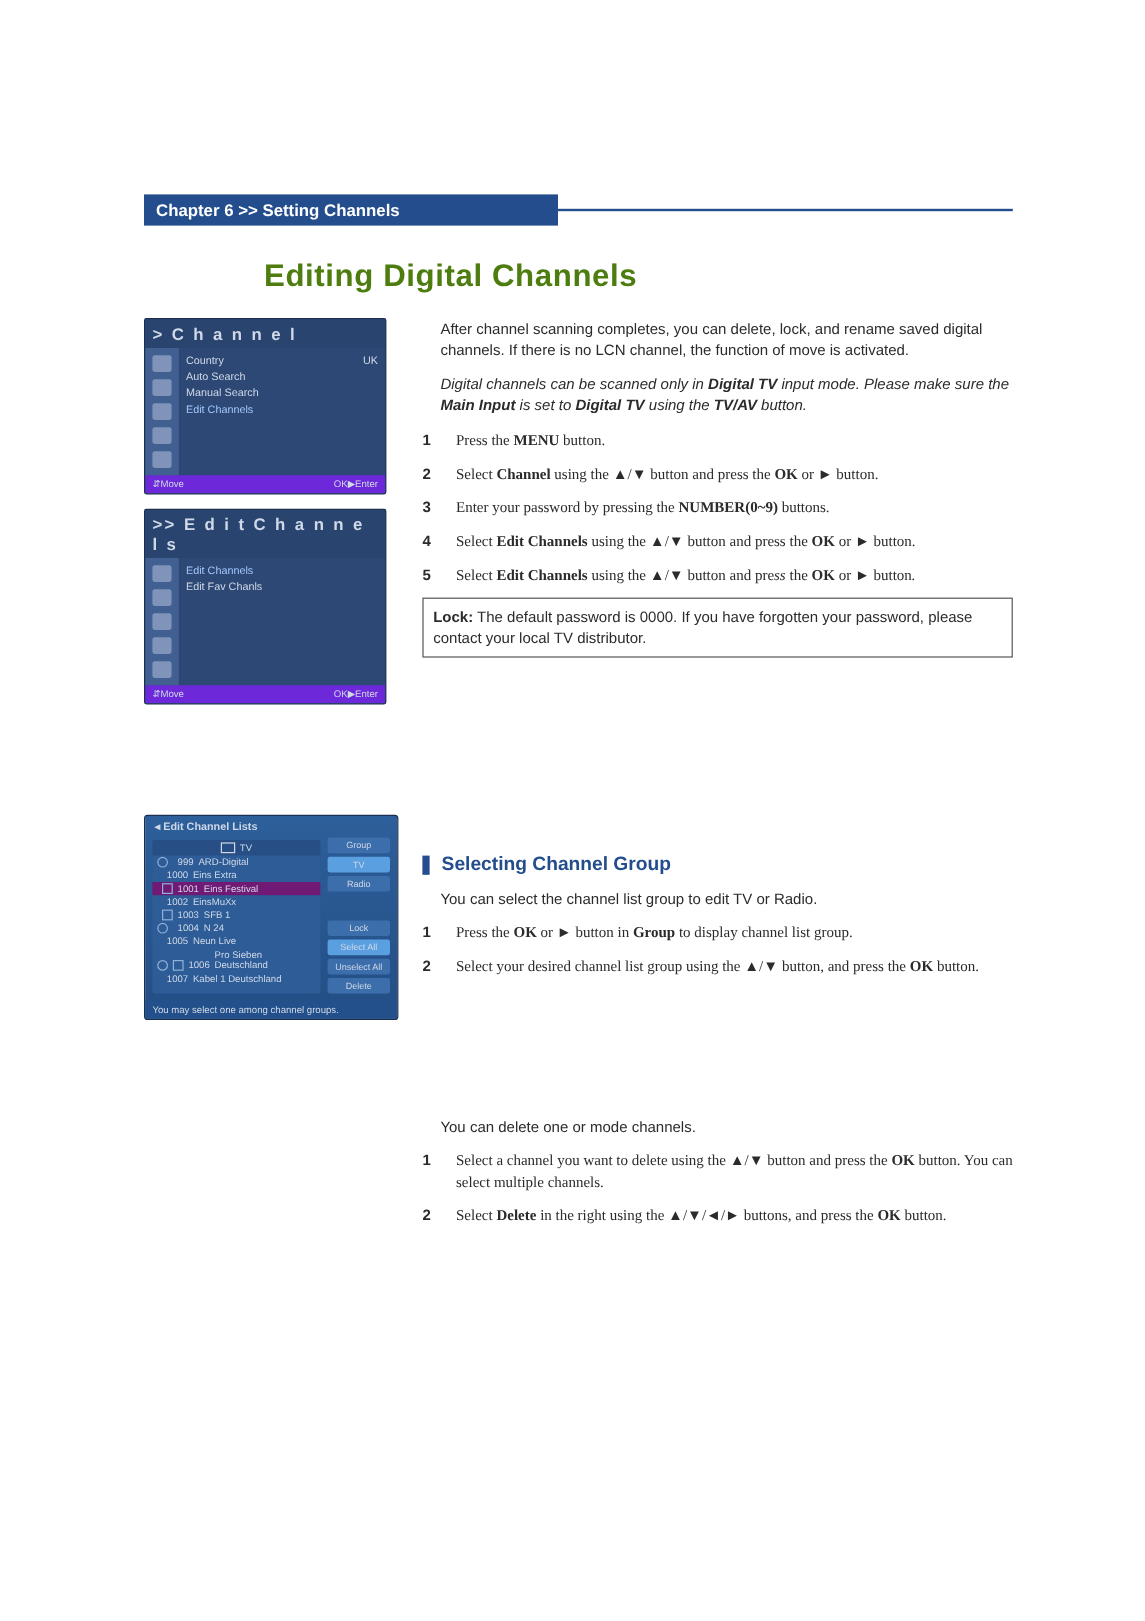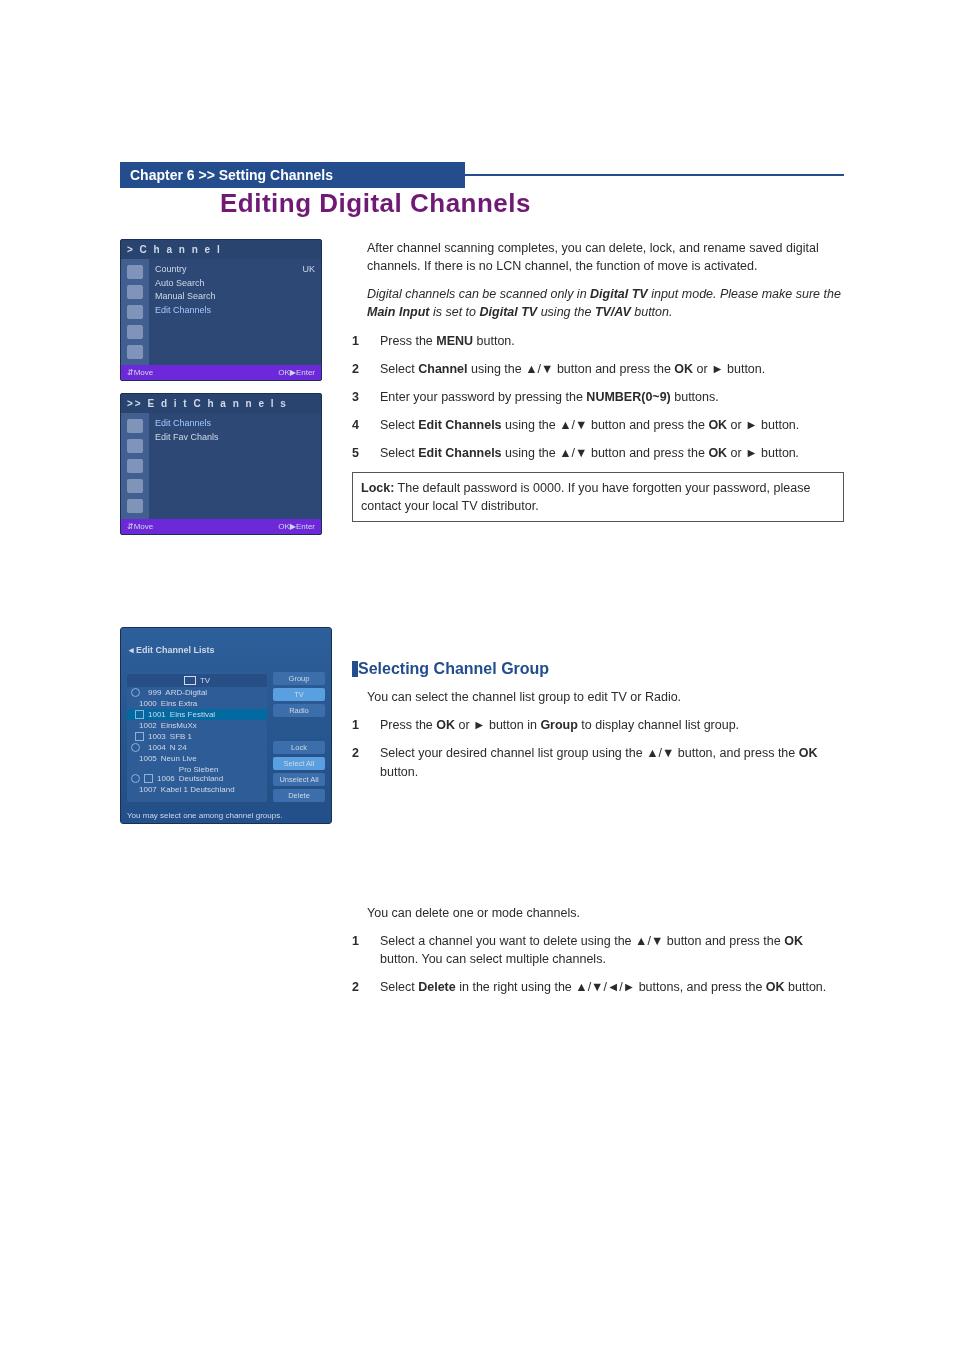--- a/index.html
+++ b/index.html
@@ -41,24 +41,25 @@
   .chapter-bar .bar-text {
     position: absolute;
     left: 10px;
     top: 0;
     line-height: 26px;
     font-size: 14px;
     font-weight: 700;
     color: #fff;
   }
   .section-title {
+    margin-top: 26px;
     margin-left: 100px;
     font-size: 26px;
     font-weight: 700;
-    color: #701a75;
+    color: #4d7c0f;
     letter-spacing: 0.5px;
   }
   .content-row {
     display: flex;
     margin-top: 20px;
     gap: 22px;
   }
   .left-col {
     width: 210px;
     flex: 0 0 210px;
@@ -71,30 +72,31 @@
   }
   .right-col p { margin: 0 0 10px 15px; }
   .right-col .italic { font-style: italic; }
   .steps { margin: 8px 0; }
   .step {
     display: flex;
     gap: 14px;
     margin: 10px 0;
   }
   .step .num { font-weight: 700; width: 14px; flex: 0 0 14px; }
-  .step .txt { flex: 1; }
+  .step .txt { flex: 1; font-family: Liberation Serif, serif; }
   .note-box {
     border: 1px solid #555;
     padding: 6px 8px;
     margin-top: 8px;
     font-size: 12.5px;
   }
   .sub-head {
     display: flex;
     align-items: center;
+    gap: 10px;
     color: #234d8c;
     font-weight: 700;
     font-size: 16px;
     margin-bottom: 8px;
   }
   .sub-head .bar {
     width: 6px;
     height: 16px;
     background: #234d8c;
   }
@@ -107,21 +109,21 @@
     width: 200px;
     margin-bottom: 12px;
     border-radius: 2px;
     overflow: hidden;
   }
   .mock .mhdr {
     padding: 4px 6px;
     font-weight: 700;
     letter-spacing: 2px;
     background: #2a4470;
-    font-size: 10px;
+    font-size: 14px;
   }
   .mock .mbody {
     display: flex;
     min-height: 90px;
     justify-content: space-between;
   }
   .mock .mside {
     width: 28px;
     background: #415f91;
     display: flex;
@@ -156,21 +158,21 @@
     background: linear-gradient(#2d5f9a, #234e85);
     border: 1px solid #1a2f52;
     color: #cfd9e8;
     font-size: 9px;
     border-radius: 3px;
     overflow: hidden;
     position: relative;
   }
   .mock2 .m2hdr {
     text-align: left;
-    padding: 17px 8px;
+    padding: 4px 8px;
     font-weight: 700;
   }
   .mock2 .m2body {
     display: flex;
     gap: 6px;
     padding: 0 6px 6px 6px;
   }
   .mock2 .m2list {
     flex: 1;
     background: #2e5c97;
@@ -190,21 +192,21 @@
     display: flex;
     gap: 4px;
     align-items: flex-end;
   }
   .mock2 .m2row .ck {
     width: 7px;
     height: 7px;
     border: 1px solid #8fb1da;
     flex: 0 0 7px;
   }
-  .mock2 .m2row.sel { background: #0369a1; }
+  .mock2 .m2row.sel { background: #701a75; }
   .mock2 .m2side {
     width: 52px;
     display: flex;
     flex-direction: column;
     gap: 3px;
   }
   .mock2 .m2btn {
     background: #3c6eab;
     text-align: center;
     padding: 2px 0;

